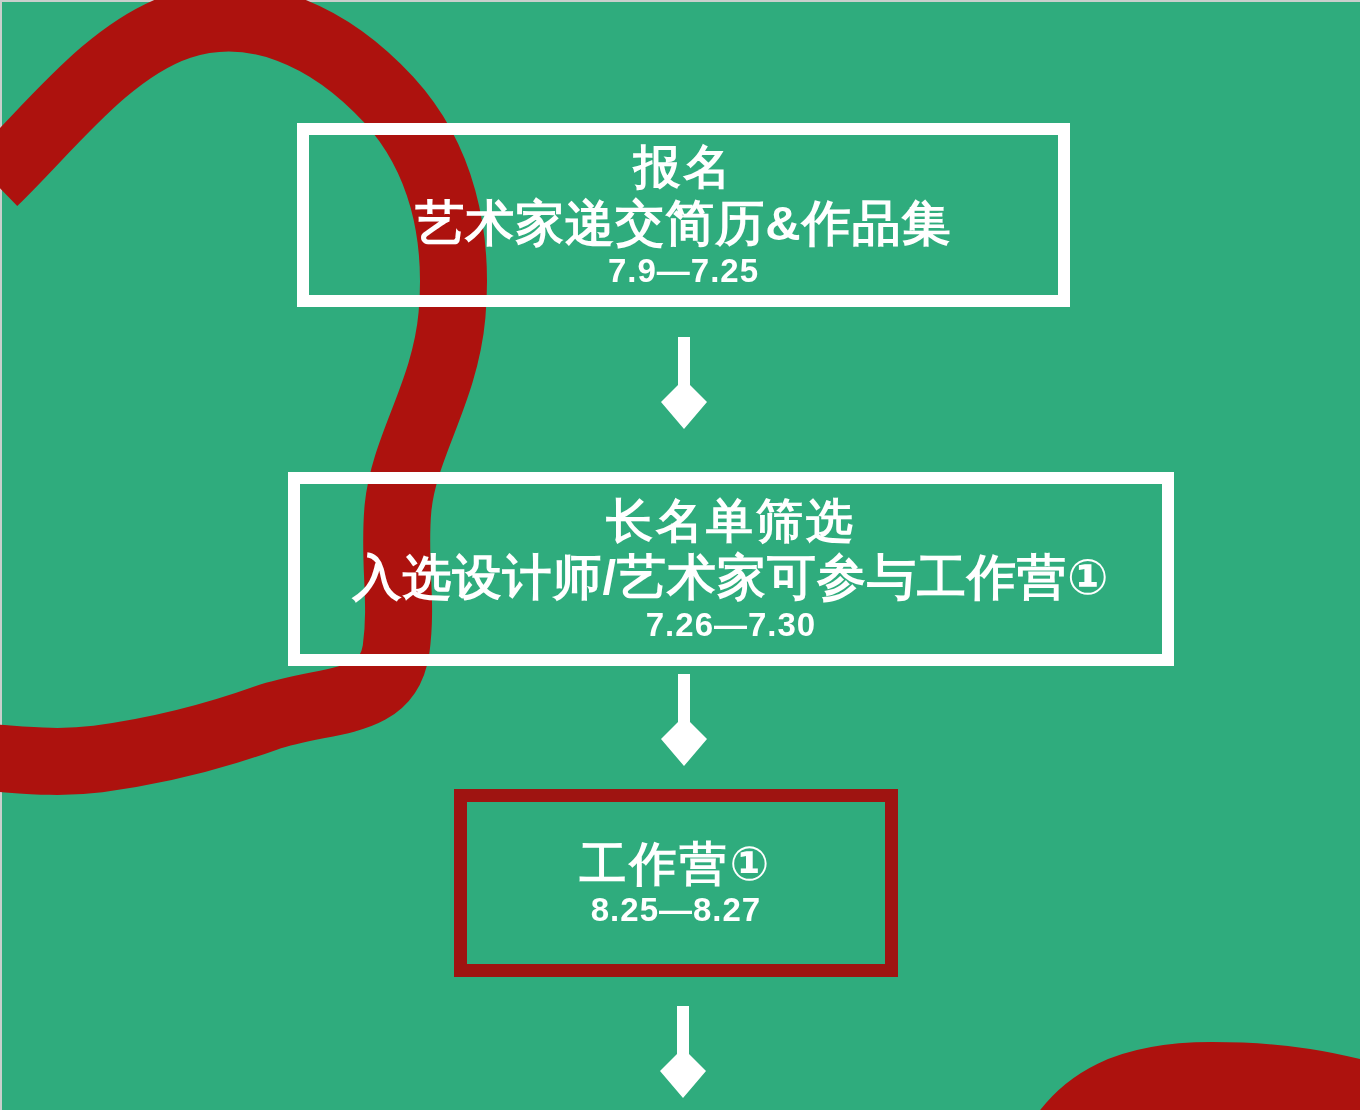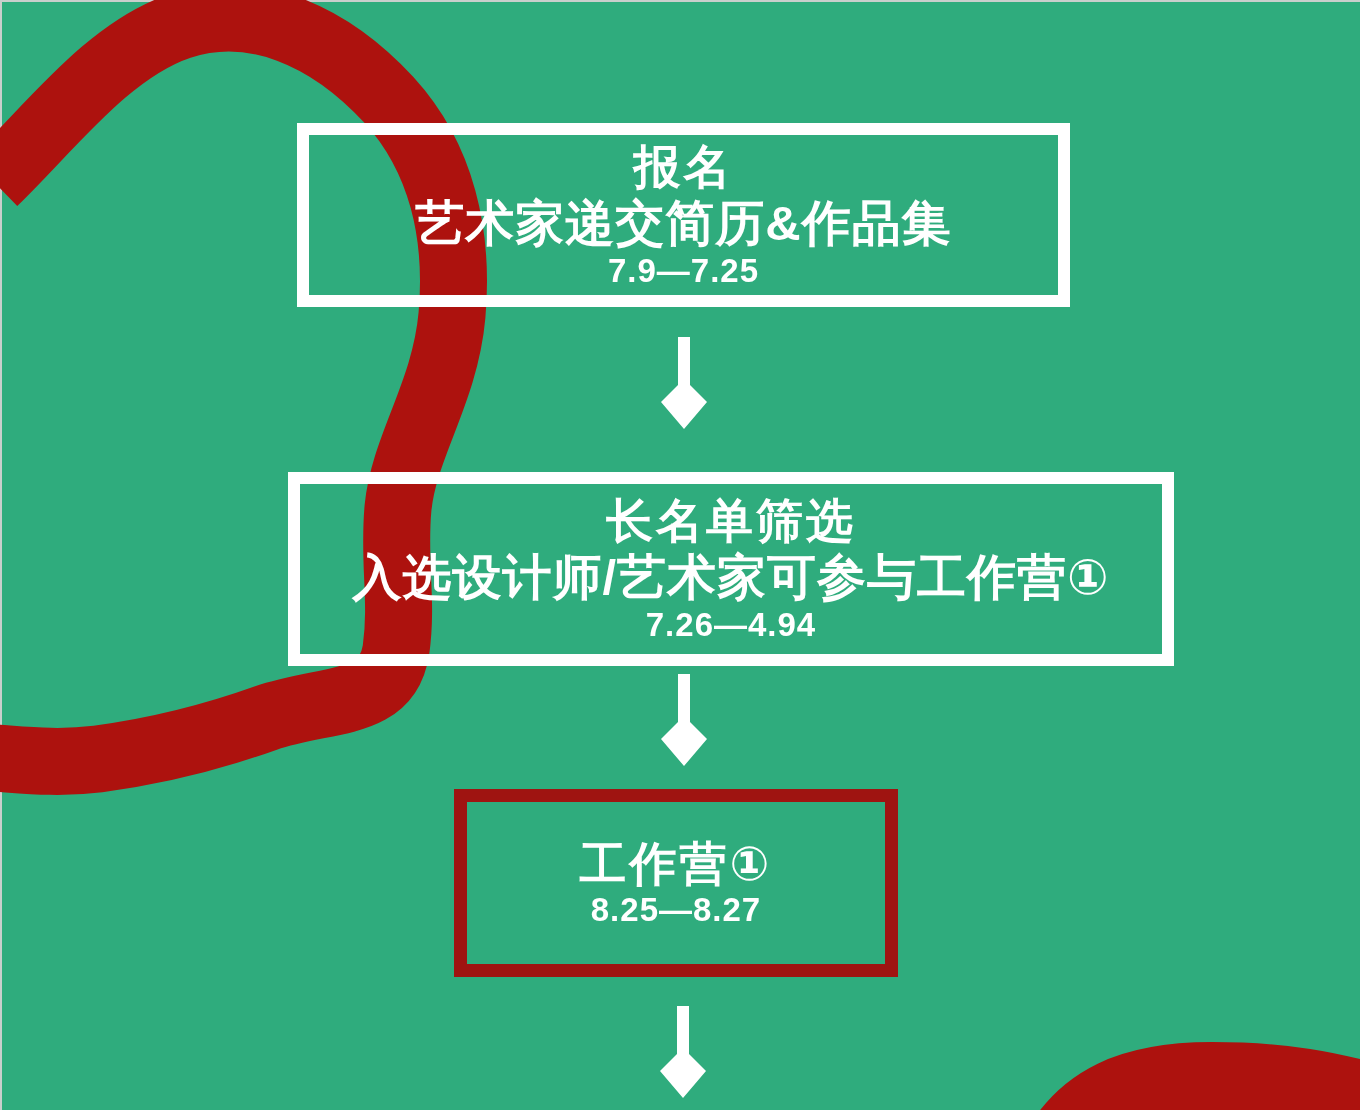--- a/index.html
+++ b/index.html
@@ -89,21 +89,21 @@
   <div class="step-dates">7.9—7.25</div>
 </div>
 
 <svg id="arrow-1" class="down-arrow" viewBox="0 0 48 92" aria-hidden="true">
   <polygon class="arrow-shape" points="18,0 30,0 30,48 47,65 24,92 1,65 18,48"></polygon>
 </svg>
 
 <div id="box-longlist" class="flow-box white-border">
   <div class="step-title">长名单筛选</div>
   <div class="step-subtitle">入选设计师/艺术家可参与工作营①</div>
-  <div class="step-dates">7.26—4.94</div>
+  <div class="step-dates">7.26—7.30</div>
 </div>
 
 <svg id="arrow-2" class="down-arrow" viewBox="0 0 48 92" aria-hidden="true">
   <polygon class="arrow-shape" points="18,0 30,0 30,48 47,65 24,92 1,65 18,48"></polygon>
 </svg>
 
 <div id="box-workshop" class="flow-box red-border">
   <div class="step-title">工作营①</div>
   <div class="step-dates">8.25—8.27</div>
 </div>

